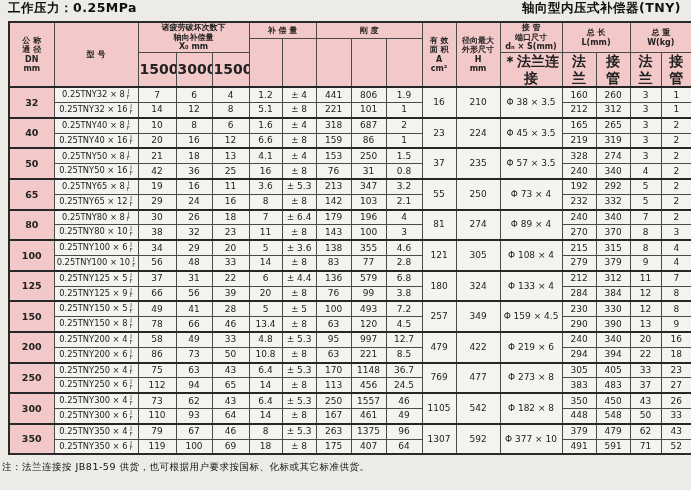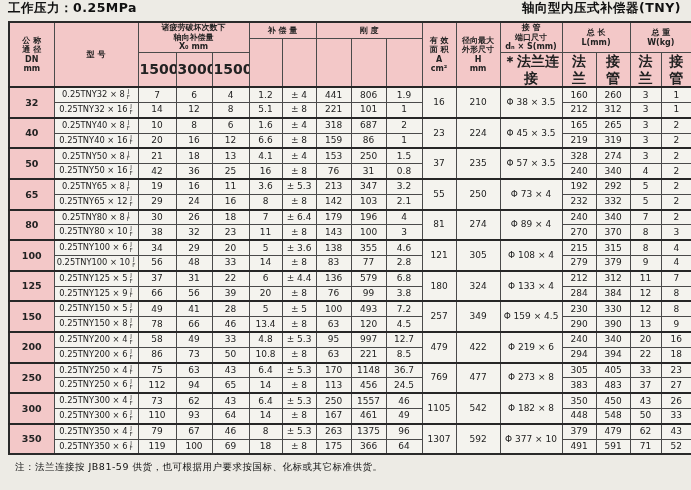--- a/index.html
+++ b/index.html
@@ -42,21 +42,21 @@
   }
   tr.group-start td{border-top:2px solid #262626;}
   tr.group-second td{border-top:1px solid #8a8a8a;}
   td.model-cell{font-size:8.3px;white-space:nowrap;}
   td.model-cell .suffix{
     display:inline-block;vertical-align:middle;
     font-size:5.5px;line-height:1.05;text-align:center;margin-left:2px;
   }
   td.pipe-cell{font-size:9px;white-space:nowrap;}
   .footnote{
-    margin:6px 0 0 15px;font-size:9.5px;color:#111;letter-spacing:.5px;
+    margin:6px 0 0 2px;font-size:9.5px;color:#111;letter-spacing:.5px;
   }
 </style>
 </head>
 <body>
 
 <div class="titlebar">
   <span class="title-left">工作压力：0.25MPa</span>
   <span class="title-right">轴向型内压式补偿器(TNY)</span>
 </div>
 
@@ -531,21 +531,21 @@
         <td>43</td>
       </tr>
       <tr class="group-second">
         <td class="model-cell"><span>0.25TNY350 × 6</span><span class="suffix"><div>J</div><div>F</div></span></td>
         <td>119</td>
         <td>100</td>
         <td>69</td>
         <td>18</td>
         <td>± 8</td>
         <td>175</td>
-        <td>366</td>
+        <td>407</td>
         <td>64</td>
         <td>491</td>
         <td>591</td>
         <td>71</td>
         <td>52</td>
       </tr>
     </tbody>
 </table>
 
 <div class="footnote">注：法兰连接按 JB81-59 供货，也可根据用户要求按国标、化标或其它标准供货。</div>

